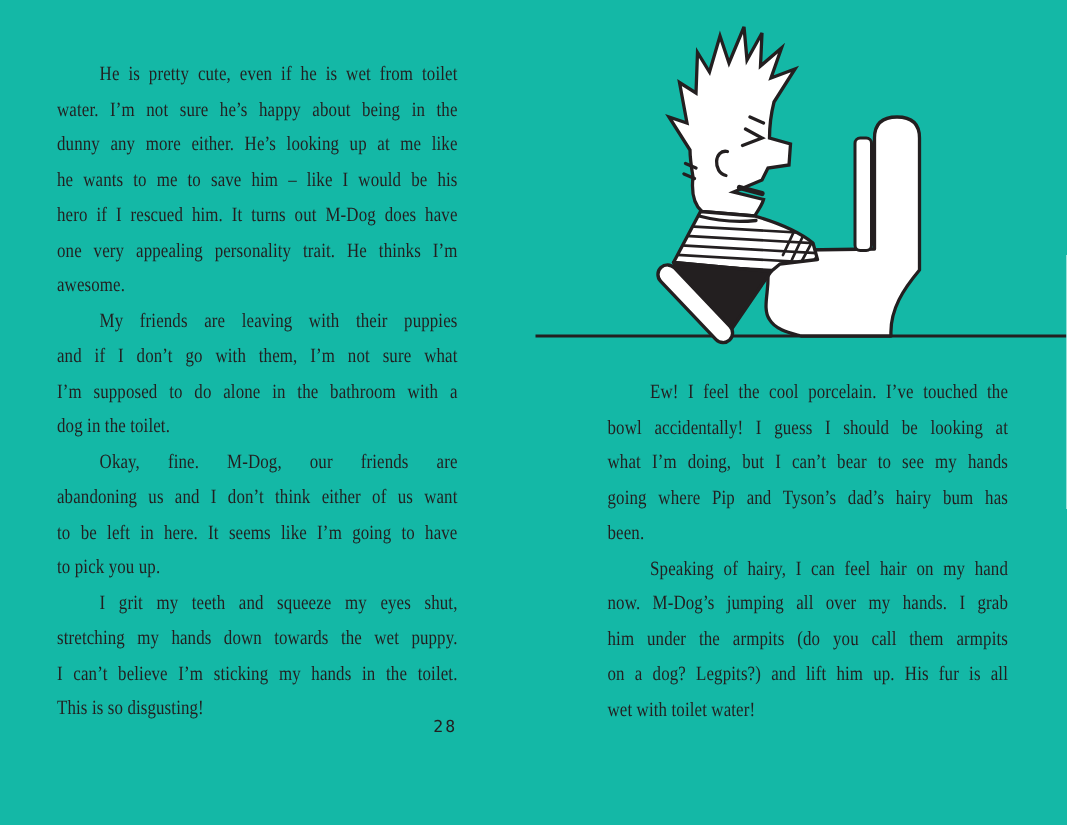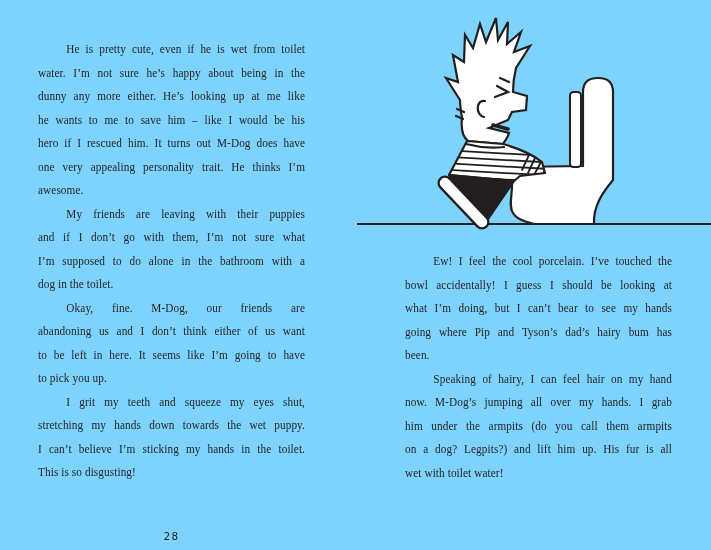--- a/index.html
+++ b/index.html
@@ -4,21 +4,21 @@
 <style>
   :root { --ink: #231f20; }
   * { margin: 0; padding: 0; box-sizing: border-box; }
   html, body { background: #fff; }
   body { font-family: "Liberation Serif", serif; }
 
   .spread {
     position: relative;
     width: 711px;
     height: 550px;
-    background: #7dd3fc;
+    background: #14b8a6;
     overflow: hidden;
   }
 
   .text-col {
     position: absolute;
     width: 320px;
     transform: scaleX(0.8344);
     transform-origin: left top;
     font-size: 13.5px;
     line-height: 23.5px;
@@ -32,22 +32,22 @@
     text-align: justify;
     text-align-last: justify;
     white-space: normal;
   }
   .line.first { text-indent: 34px; }
   .line.last  { text-align-last: left; }
 
   .page-num {
     position: absolute;
     width: 267px;
-    top: 530px;
-    text-align: center;
+    top: 478px;
+    text-align: right;
     font-family: "DejaVu Sans Mono", monospace;
     font-weight: normal;
     font-size: 11px;
     letter-spacing: 1.5px;
     color: var(--ink);
   }
   .page-num.left  { left: 38px;  }
   .page-num.right { left: 405px; }
 
   .illo {

